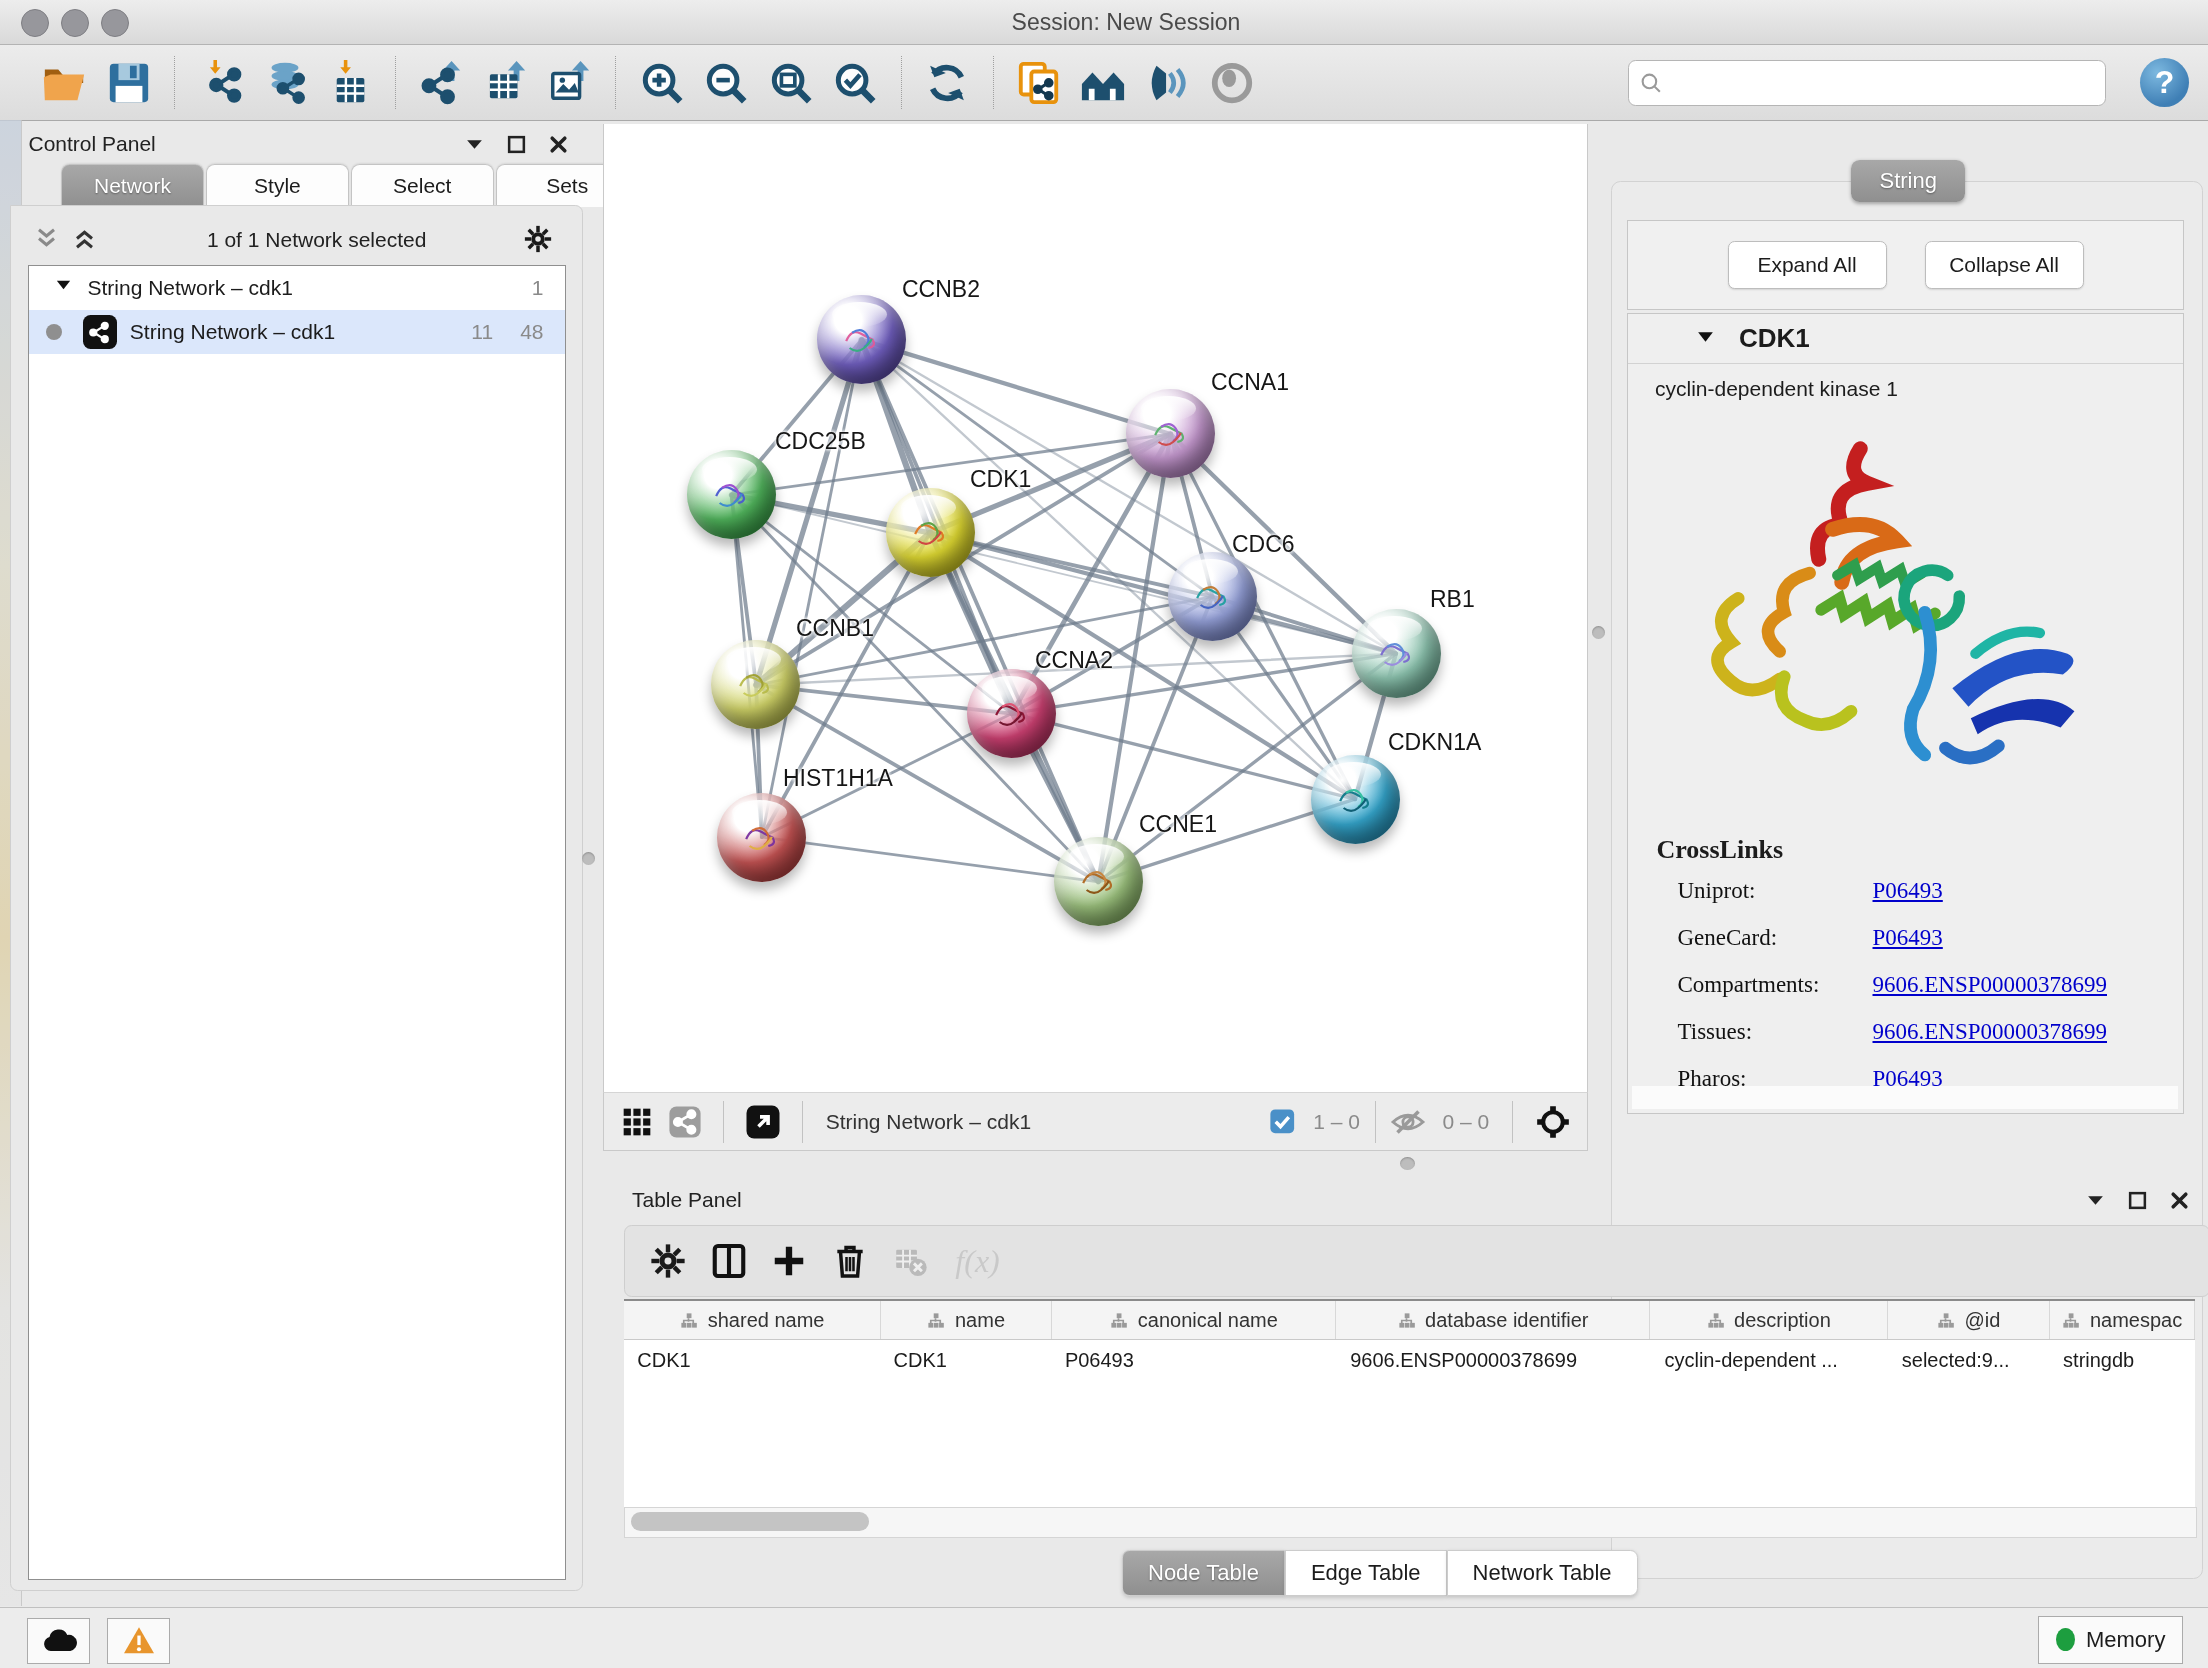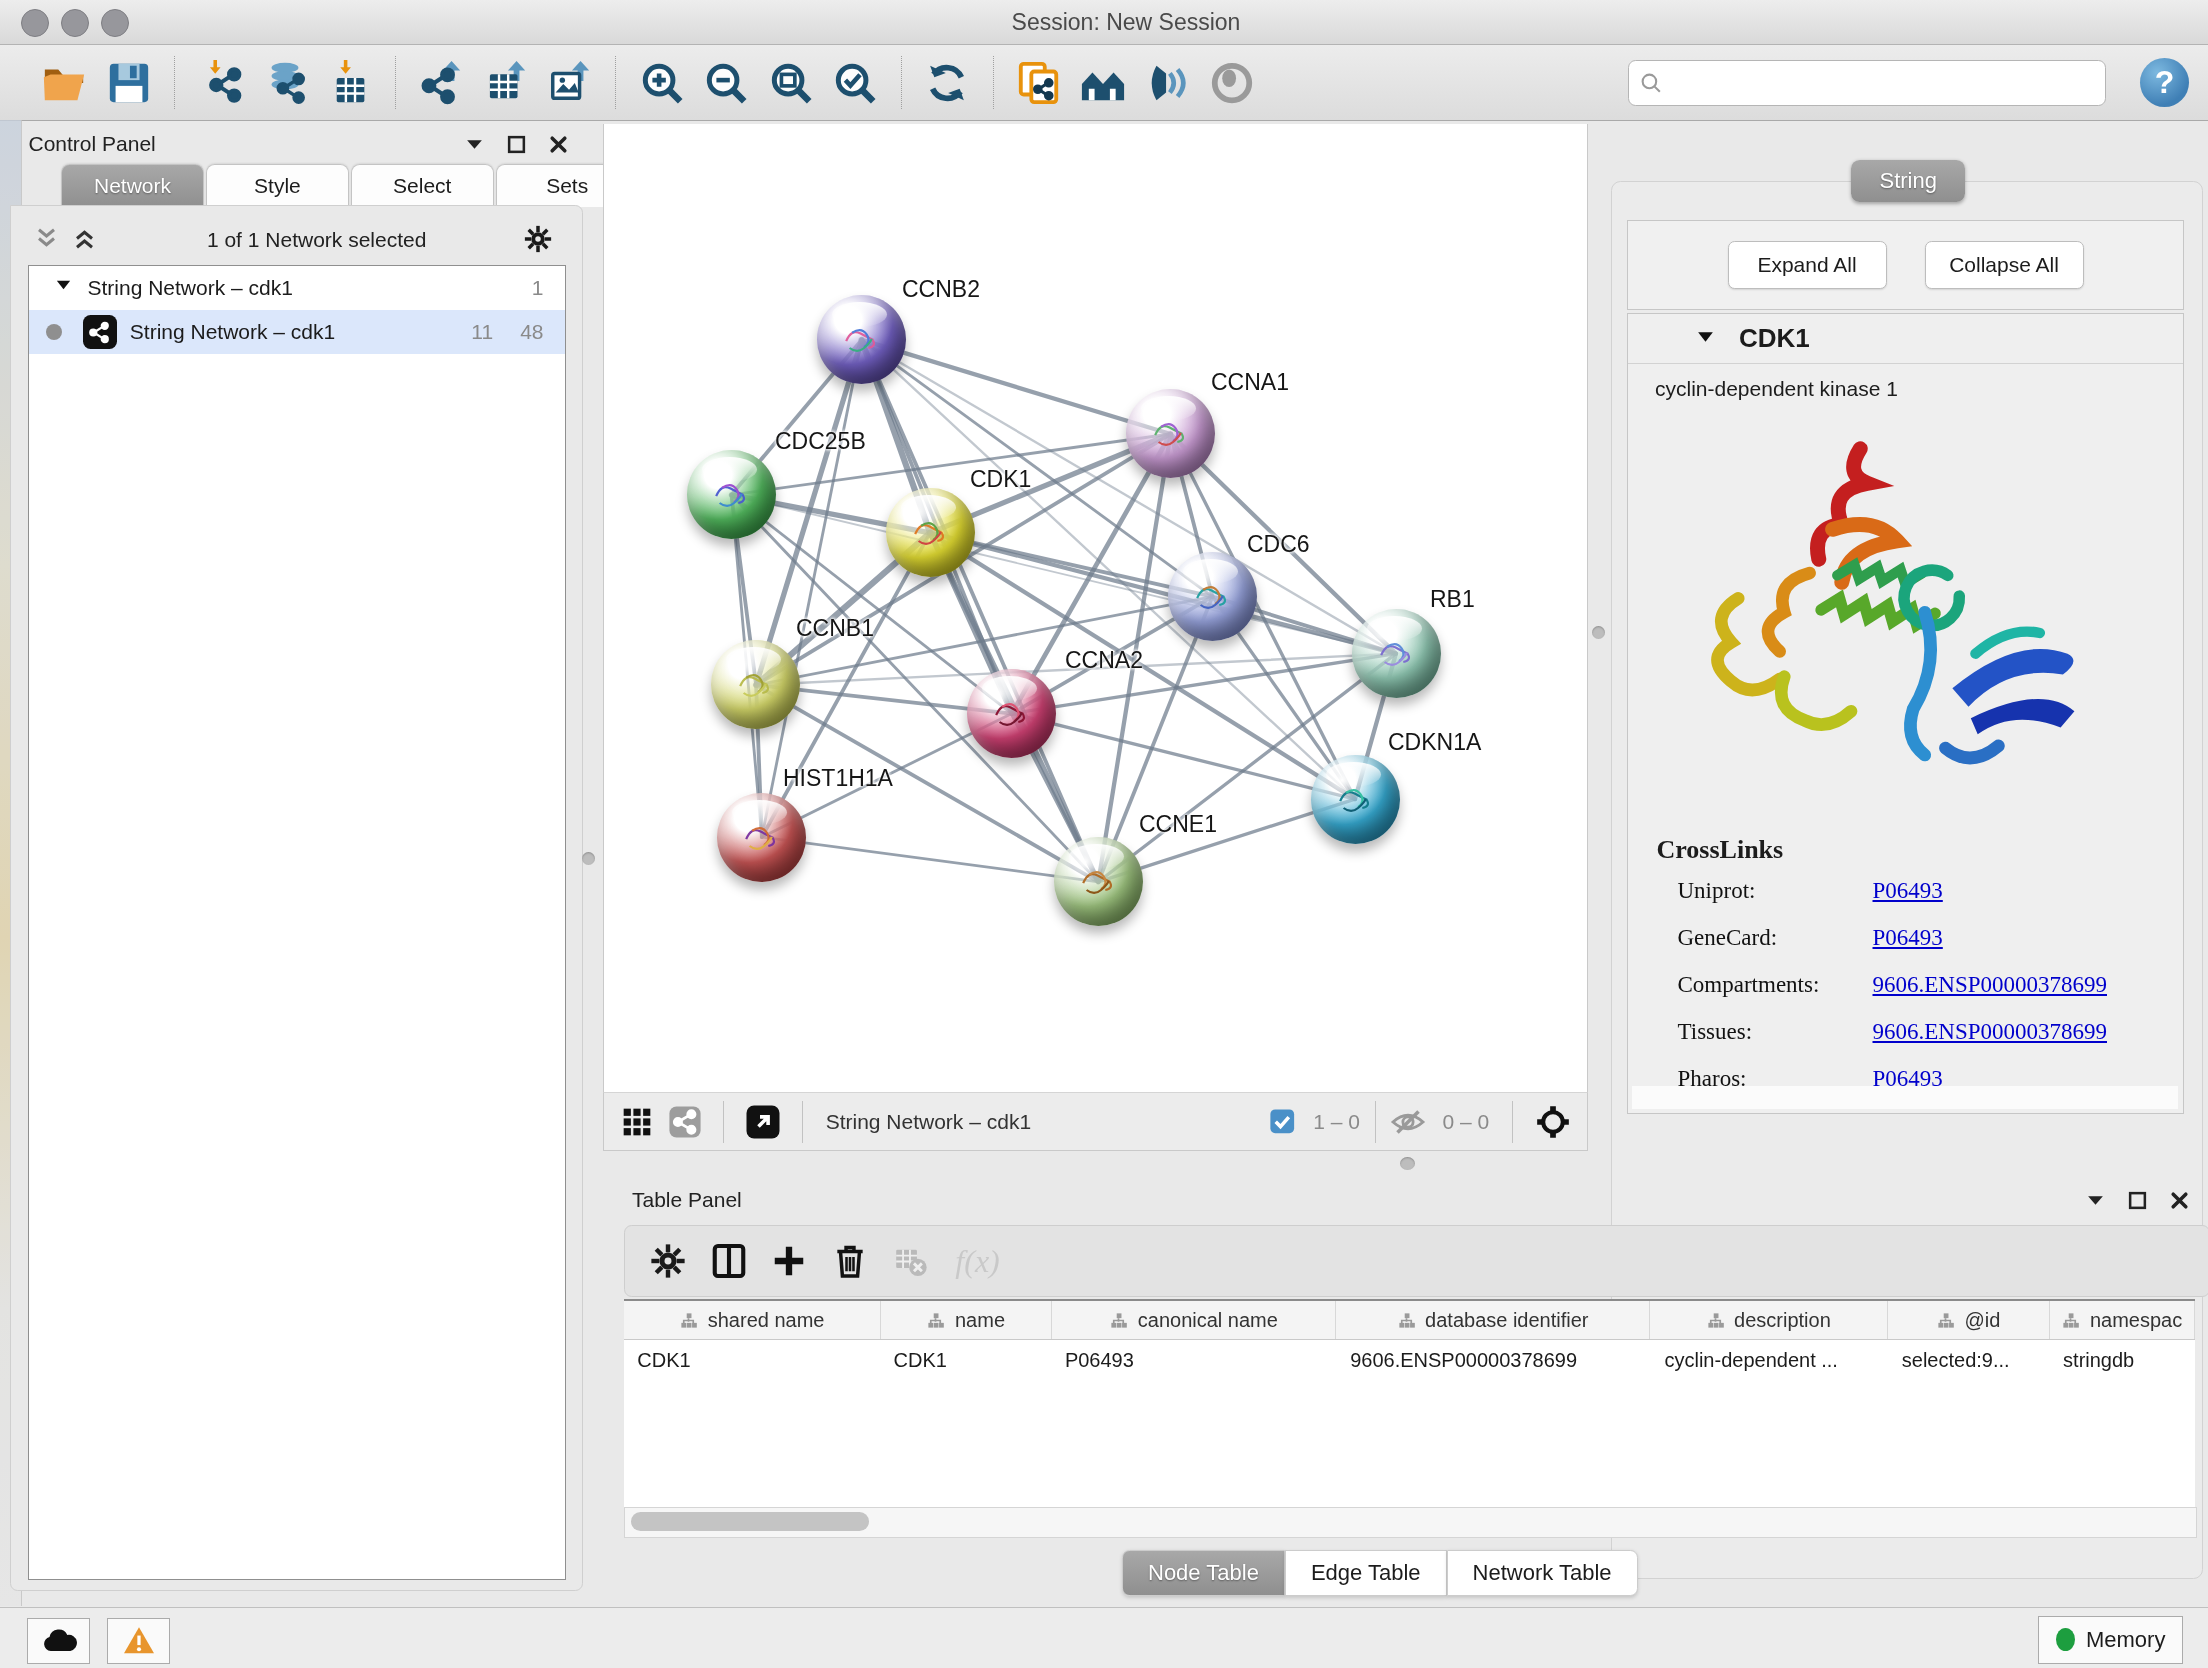--- a/index.html
+++ b/index.html
@@ -525,21 +525,21 @@
       </div>
       <span class="nlabel" style="left: 366px; top: 342px;">CDK1</span>
       <div class="sphere" style="left: 564px; top: 428px; background: radial-gradient(circle at 35% 28%, rgb(255, 255, 255) 0%, rgba(255, 255, 255, 0.45) 16%, rgb(152, 164, 221) 52%, rgb(90, 103, 168) 100%);">
         <div class="gloss"></div>
         <svg viewBox="0 0 60 60" fill="none" stroke-width="2.6">
   <path d="M12 32 q6 -15 17 -9 t14 7 q5 8 -5 10" stroke="#20a0a0"></path>
   <path d="M19 22 q11 -7 17 2 t-3 15" stroke="#c07830"></path>
   <path d="M16 40 q9 7 17 0 t9 -11" stroke="#4060c0"></path>
         </svg>
       </div>
-      <span class="nlabel" style="left: 643px; top: 407px;">CDC6</span>
+      <span class="nlabel" style="left: 628px; top: 407px;">CDC6</span>
       <div class="sphere" style="left: 748px; top: 485px; background: radial-gradient(circle at 35% 28%, rgb(255, 255, 255) 0%, rgba(255, 255, 255, 0.45) 16%, rgb(144, 200, 179) 52%, rgb(79, 143, 120) 100%);">
         <div class="gloss"></div>
         <svg viewBox="0 0 60 60" fill="none" stroke-width="2.6">
   <path d="M12 32 q6 -15 17 -9 t14 7 q5 8 -5 10" stroke="#7a6ad0"></path>
   <path d="M19 22 q11 -7 17 2 t-3 15" stroke="#5a8ad8"></path>
   <path d="M16 40 q9 7 17 0 t9 -11" stroke="#9a8ae0"></path>
         </svg>
       </div>
       <span class="nlabel" style="left: 826px; top: 462px;">RB1</span>
       <div class="sphere" style="left: 107px; top: 516px; background: radial-gradient(circle at 35% 28%, rgb(255, 255, 255) 0%, rgba(255, 255, 255, 0.45) 16%, rgb(212, 215, 107) 52%, rgb(143, 147, 47) 100%);">
@@ -552,21 +552,21 @@
       </div>
       <span class="nlabel" style="left: 192px; top: 491px;">CCNB1</span>
       <div class="sphere" style="left: 363px; top: 545px; background: radial-gradient(circle at 35% 28%, rgb(255, 255, 255) 0%, rgba(255, 255, 255, 0.45) 16%, rgb(208, 66, 116) 52%, rgb(142, 31, 71) 100%);">
         <div class="gloss"></div>
         <svg viewBox="0 0 60 60" fill="none" stroke-width="2.6">
   <path d="M12 32 q6 -15 17 -9 t14 7 q5 8 -5 10" stroke="#8a1030"></path>
   <path d="M19 22 q11 -7 17 2 t-3 15" stroke="#e05070"></path>
   <path d="M16 40 q9 7 17 0 t9 -11" stroke="#70102a"></path>
         </svg>
       </div>
-      <span class="nlabel" style="left: 461px; top: 523px;">CCNA2</span>
+      <span class="nlabel" style="left: 431px; top: 523px;">CCNA2</span>
       <div class="sphere" style="left: 707px; top: 631px; background: radial-gradient(circle at 35% 28%, rgb(255, 255, 255) 0%, rgba(255, 255, 255, 0.45) 16%, rgb(54, 169, 208) 52%, rgb(23, 114, 148) 100%);">
         <div class="gloss"></div>
         <svg viewBox="0 0 60 60" fill="none" stroke-width="2.6">
   <path d="M12 32 q6 -15 17 -9 t14 7 q5 8 -5 10" stroke="#107a8a"></path>
   <path d="M19 22 q11 -7 17 2 t-3 15" stroke="#30c0a0"></path>
   <path d="M16 40 q9 7 17 0 t9 -11" stroke="#0a5a70"></path>
         </svg>
       </div>
       <span class="nlabel" style="left: 784px; top: 605px;">CDKN1A</span>
       <div class="sphere" style="left: 113px; top: 669px; background: radial-gradient(circle at 35% 28%, rgb(255, 255, 255) 0%, rgba(255, 255, 255, 0.45) 16%, rgb(200, 85, 85) 52%, rgb(138, 39, 39) 100%);">

